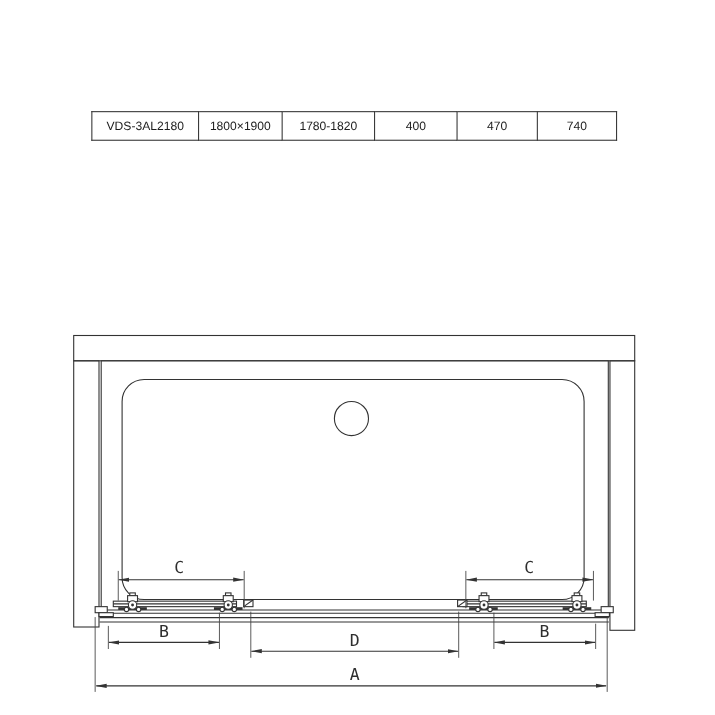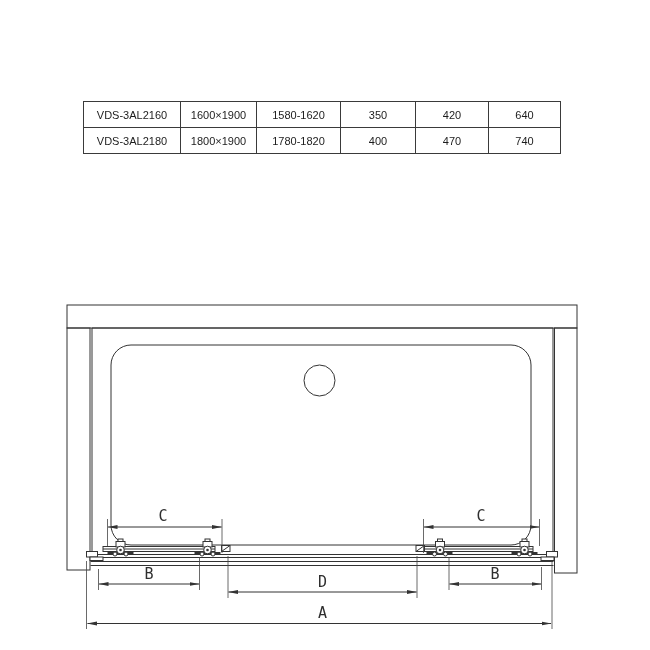--- a/index.html
+++ b/index.html
@@ -26,28 +26,20 @@
   <table class="spec">
     <colgroup>
       <col style="width:97px">
         <col style="width:76px">
         <col style="width:84px">
       <col style="width:75px">
         <col style="width:73px">
         <col style="width:72px">
     </colgroup>
     <tbody>
-    <tr>
-      <td>VDS-3AL2160</td>
-      <td>1600×1900</td>
-      <td>1580-1620</td>
-      <td>350</td>
-      <td>420</td>
-      <td>640</td>
-    </tr>
     <tr>
       <td>VDS-3AL2180</td>
       <td>1800×1900</td>
       <td>1780-1820</td>
       <td>400</td>
       <td>470</td>
       <td>740</td>
     </tr>
   </tbody>
     </table>

